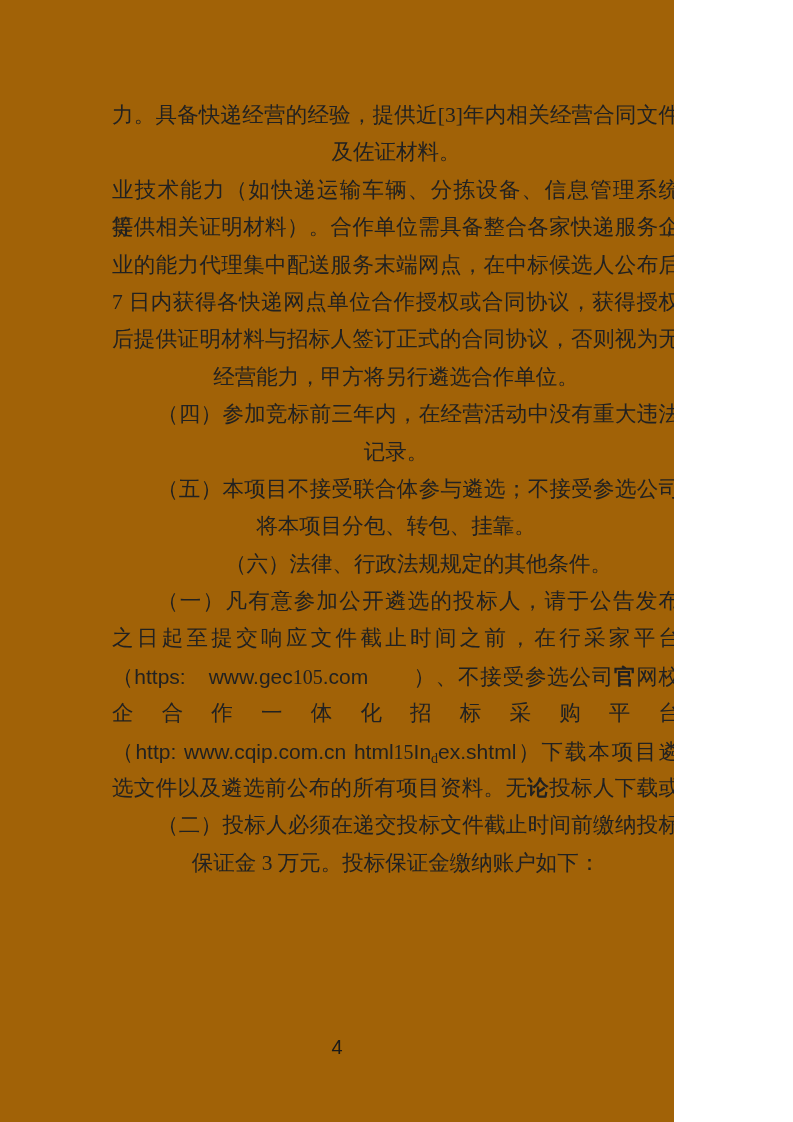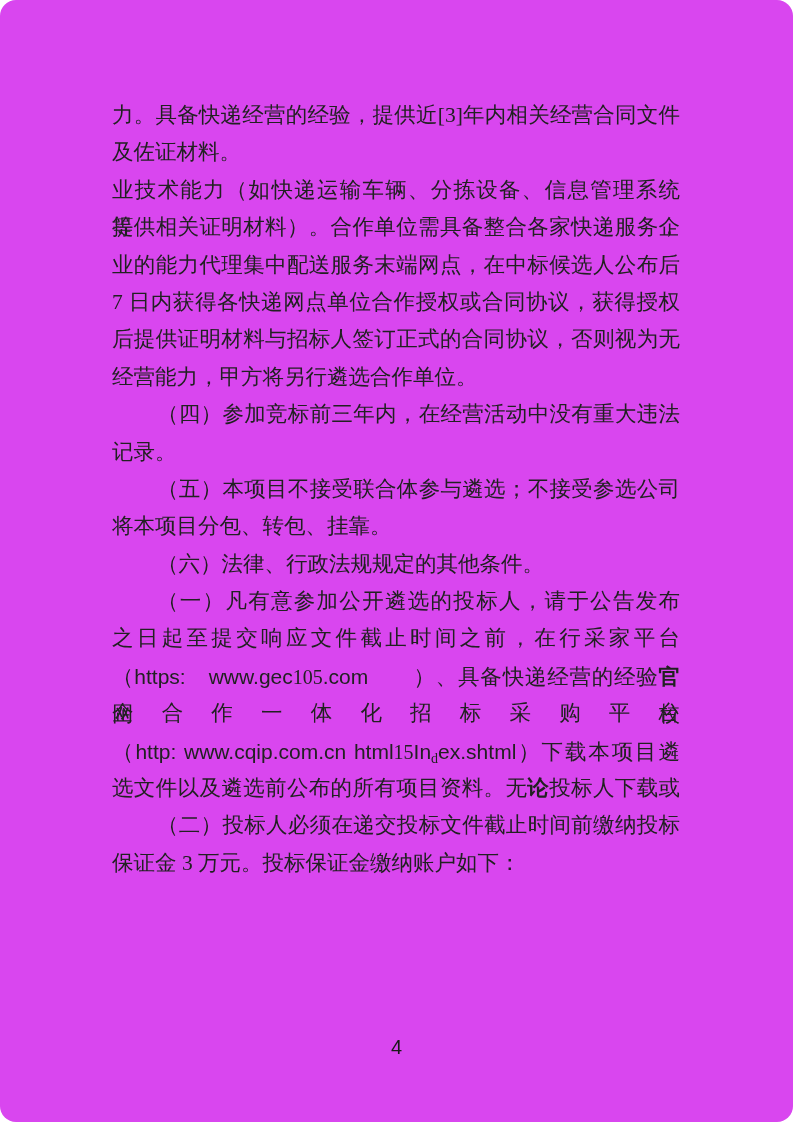--- a/index.html
+++ b/index.html
@@ -2,39 +2,38 @@
 <html lang="zh"><head>
 <meta charset="utf-8">
 <style>
   html, body {
     margin: 0;
     padding: 0;
     background: #ffffff;
   }
   .page {
     position: relative;
-    width: 793px;
+    width: 674px;
     height: 1122px;
-    background: #d946ef;
+    background: #a16207;
     overflow: hidden;
     font-family: "Liberation Serif", "DejaVu Serif", serif;
     color: #212121;
-    border-radius: 16px;
   }
   .text-block {
     position: absolute;
     left: 112px;
     top: 97px;
     width: 568px;
     font-size: 21.5px;
   }
   .line {
     height: 37.4px;
     line-height: 37.4px;
-    text-align: left;
+    text-align: center;
   }
   .line.just {
     text-align: justify;
     text-align-last: justify;
   }
   .line.ind {
     padding-left: 45px;
   }
   .seg-normal {
     font-family: "Liberation Serif", "DejaVu Serif", serif;
@@ -80,21 +79,21 @@
       <div class="line just"><span class="seg-normal">7 日内获得各快递网点单位合作授权或合同协议，获得授权</span></div>
       <div class="line just"><span class="seg-normal">后提供证明材料与招标人签订正式的合同协议，否则视为无</span></div>
       <div class="line"><span class="seg-normal">经营能力，甲方将另行遴选合作单位。</span></div>
       <div class="line just ind"><span class="seg-normal">（四）参加竞标前三年内，在经营活动中没有重大违法</span></div>
       <div class="line"><span class="seg-normal">记录。</span></div>
       <div class="line just ind"><span class="seg-normal">（五）本项目不接受联合体参与遴选；不接受参选公司</span></div>
       <div class="line"><span class="seg-normal">将本项目分包、转包、挂靠。</span></div>
       <div class="line ind"><span class="seg-normal">（六）法律、行政法规规定的其他条件。</span></div>
       <div class="line just ind"><span class="seg-normal">（一）凡有意参加公开遴选的投标人，请于公告发布</span></div>
       <div class="line just"><span class="seg-normal">之日起至提交响应文件截止时间之前，在行采家平台</span></div>
-      <div class="line just"><span class="seg-normal">（</span><span class="seg-url">https:</span><span class="seg-normal">　</span><span class="seg-url">www.gec</span><span class="seg-digit">105</span><span class="seg-url">.com</span><span class="seg-normal">　　</span><span class="seg-normal">）、具备快递经营的经验</span><span class="seg-bold">官</span><span class="seg-normal">网校</span></div>
+      <div class="line just"><span class="seg-normal">（</span><span class="seg-url">https:</span><span class="seg-normal">　</span><span class="seg-url">www.gec</span><span class="seg-digit">105</span><span class="seg-url">.com</span><span class="seg-normal">　　</span><span class="seg-normal">）、不接受参选公司</span><span class="seg-bold">官</span><span class="seg-normal">网校</span></div>
       <div class="line just"><span class="seg-normal">企合作一体化招标采购平台</span></div>
       <div class="line just"><span class="seg-normal">（</span><span class="seg-url">http: www.cqip.com.cn html</span><span class="seg-digit">15</span><span class="seg-url">In</span><span class="seg-sub">d</span><span class="seg-url">ex.shtml</span><span class="seg-normal">）下载本项目遴</span></div>
       <div class="line just"><span class="seg-normal">选文件以及遴选前公布的所有项目资料。无</span><span class="seg-bold">论</span><span class="seg-normal">投标人下载或</span></div>
       <div class="line just ind"><span class="seg-normal">（二）投标人必须在递交投标文件截止时间前缴纳投标</span></div>
       <div class="line"><span class="seg-normal">保证金 3 万元。投标保证金缴纳账户如下：</span></div>
     </div>
   <div class="page-number">4</div>
 </div>
 
 </body></html>

